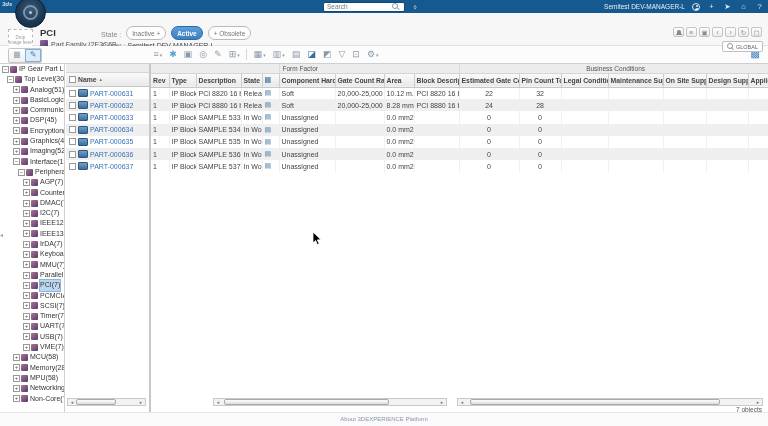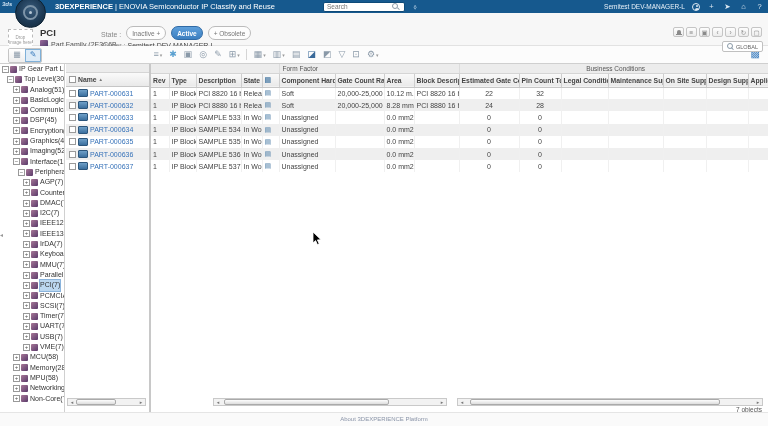--- a/index.html
+++ b/index.html
@@ -116,24 +116,20 @@
               text-align:center; font-size:6px; color:#8a94a8; line-height:13px; }
 
   
   .cursor { position:absolute; left:312px; top:231px; z-index:40; }
 </style>
 </head>
 <body>
 
 <div class="topbar">
   <span class="logo-3ds">3ds</span>
-  <div class="brand-line">
-    <b>3DEXPERIENCE</b>
-    <span>| ENOVIA Semiconductor IP Classify and Reuse</span>
-  </div>
   <div class="tb-search">
     <input placeholder="Search" style="">
     <span class="mag"></span>
   </div>
   <div class="tb-tag">⬨</div>
   <div class="tb-right">
     <span class="tb-user">Semitest DEV-MANAGER-L</span>
     <span class="person"></span>
     <span class="tb-ico">+</span>
     <span class="tb-ico">➤</span>

